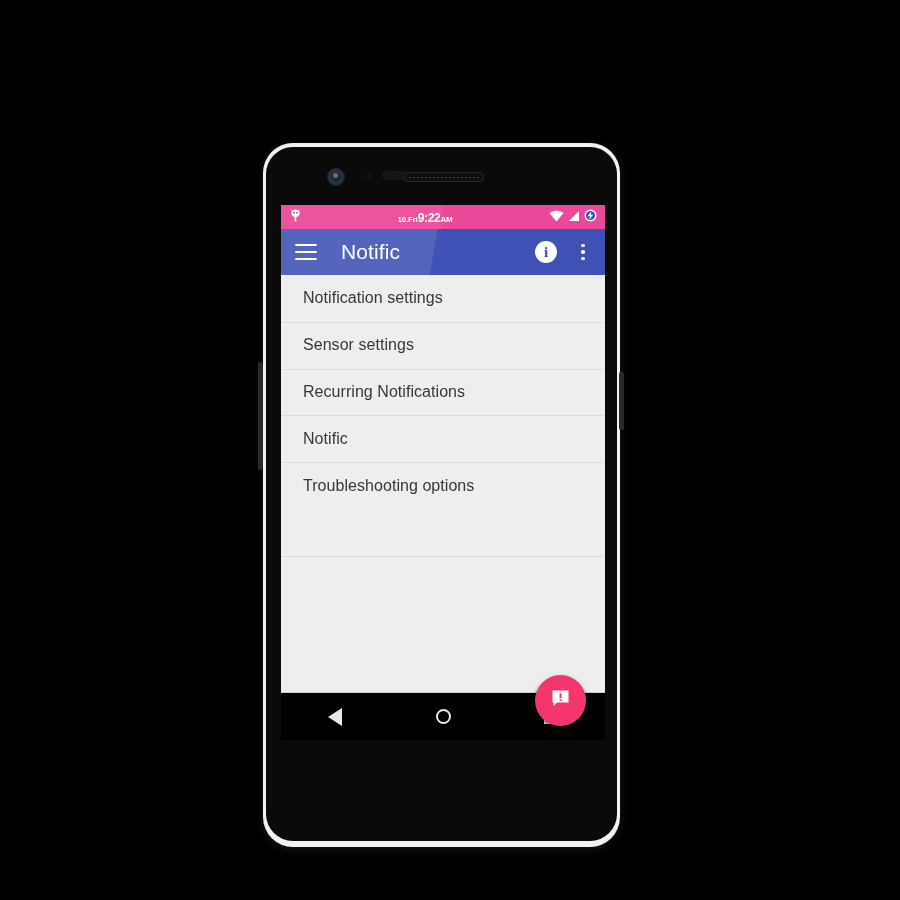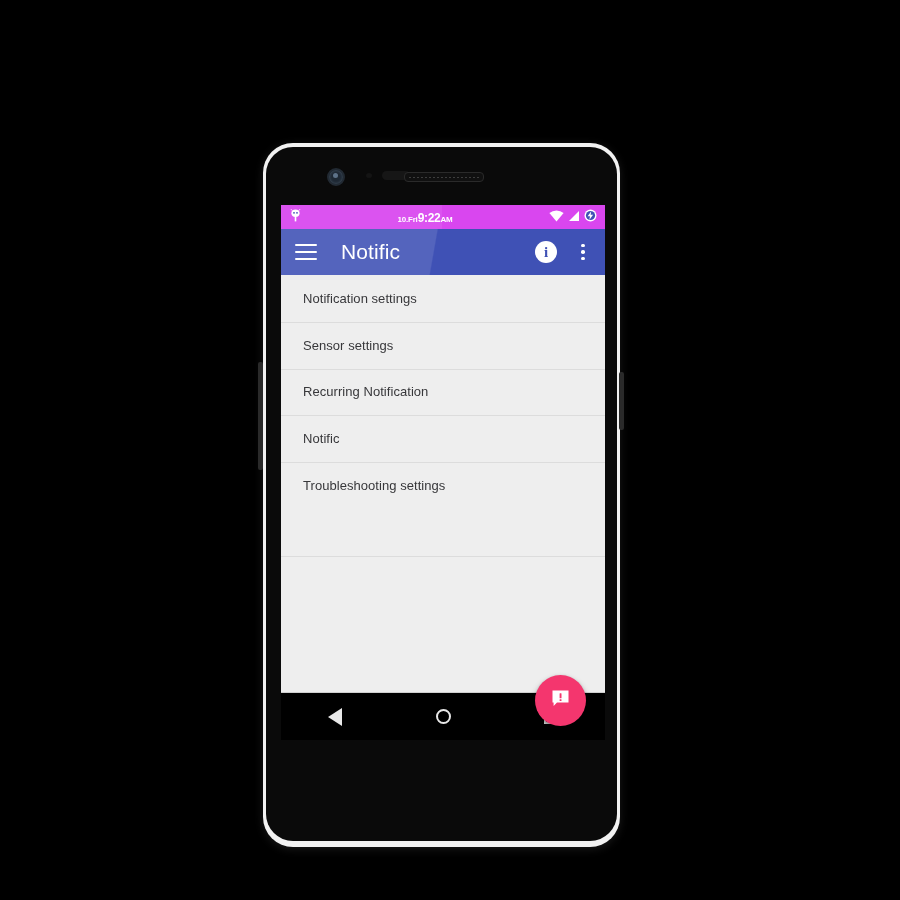--- a/index.html
+++ b/index.html
@@ -123,21 +123,21 @@
     width: 324px;
     height: 535px;
     overflow: hidden;
     background: #eeeeee;
   }
 
   
   #status-bar {
     position: relative;
     height: 24px;
-    background: #d946ef;
+    background: #ec4899;
     display: flex;
     align-items: center;
     color: #ffffff;
   }
   #status-bar-tint {
     position: absolute;
     left: 0; top: 0;
     width: 161px;
     height: 100%;
     background: rgba(255,255,255,0.07);
@@ -283,21 +283,21 @@
   .list-item + .list-item::before {
     content: "";
     position: absolute;
     left: 0;
     top: 0;
     right: 0;
     height: 1px;
     background: #dcdcdc;
   }
   .list-item-label {
-    font-size: 13px;
+    font-size: 16px;
     color: #37373a;
     letter-spacing: 0.05px;
   }
   #list-bottom-divider {
     position: absolute;
     left: 0;
     right: 0;
     top: 281px;
     height: 1px;
     background: #dcdcdc;
@@ -448,27 +448,27 @@
   </div>
 
   <div id="settings-list">
     <div class="list-item">
       <span class="list-item-label">Notification settings</span>
     </div>
     <div class="list-item">
       <span class="list-item-label">Sensor settings</span>
     </div>
     <div class="list-item">
-      <span class="list-item-label">Recurring Notification</span>
+      <span class="list-item-label">Recurring Notifications</span>
     </div>
     <div class="list-item">
       <span class="list-item-label">Notific</span>
     </div>
     <div class="list-item">
-      <span class="list-item-label">Troubleshooting settings</span>
+      <span class="list-item-label">Troubleshooting options</span>
     </div>
     <div id="list-bottom-divider"></div>
   </div>
 
   <div id="fab">
     <span>
       <svg width="21" height="21" viewBox="0 0 21 21">
         <path d="M2.5 2.5 H18.5 V14.5 H7.0 L3.6 18.0 V14.5 H2.5 Z" fill="#ffffff"></path>
         <rect x="9.6" y="5.3" width="1.9" height="5.0" rx="0.4" fill="#f4366e"></rect>
         <rect x="9.6" y="11.2" width="1.9" height="1.9" rx="0.4" fill="#f4366e"></rect>

